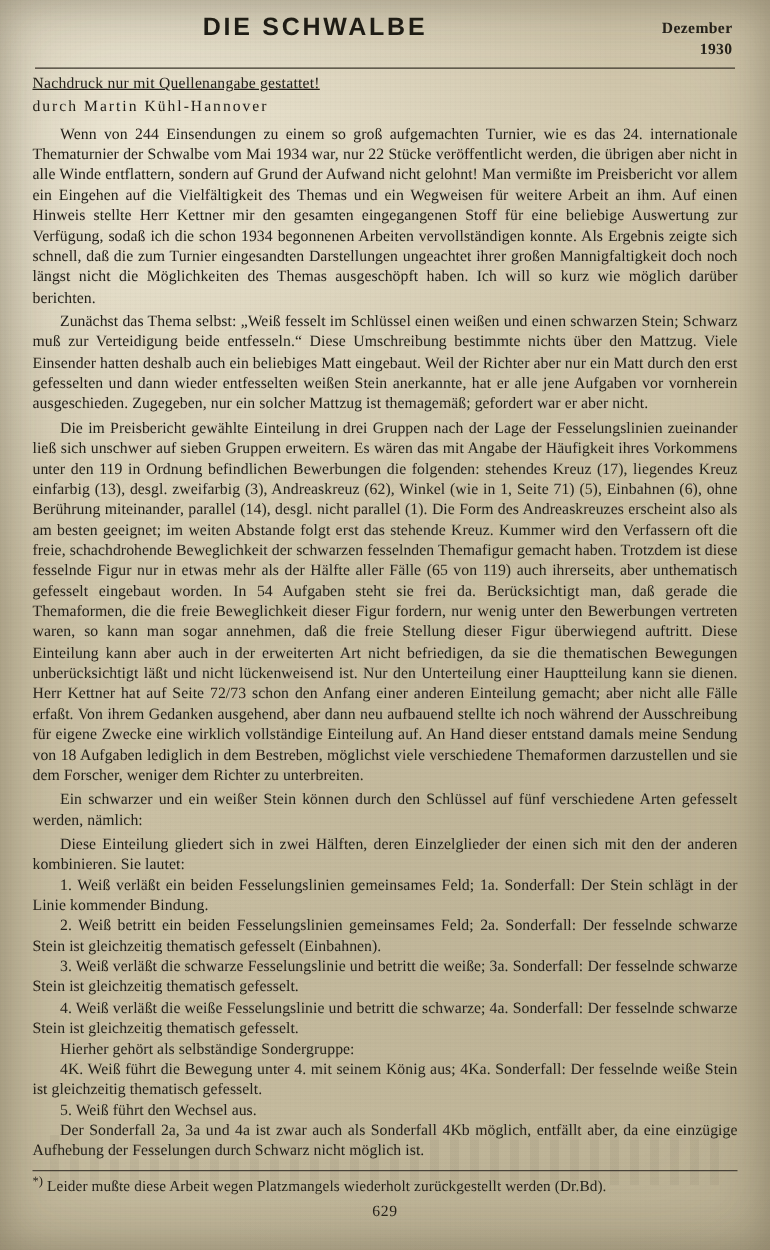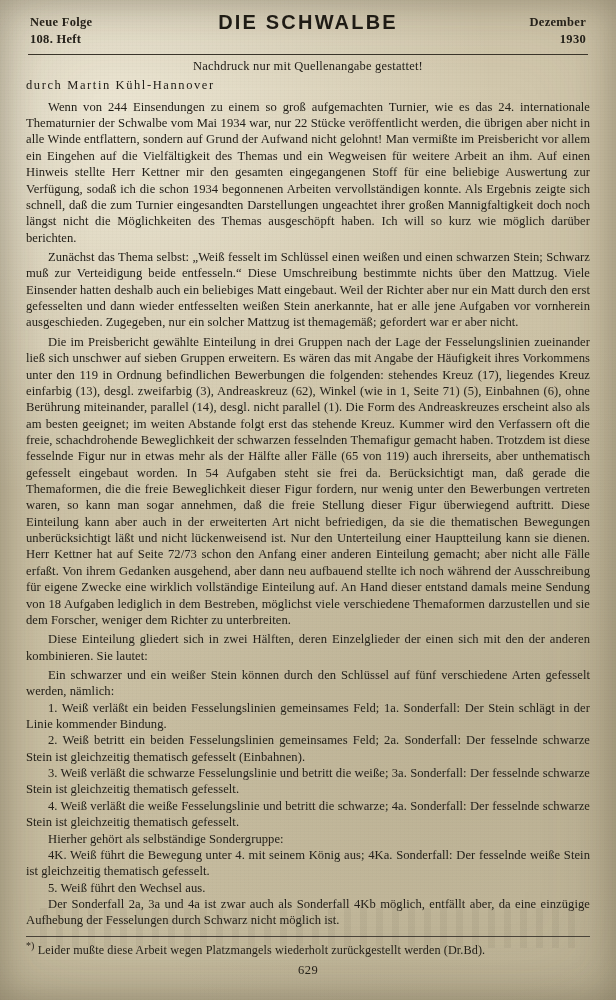--- a/index.html
+++ b/index.html
@@ -69,24 +69,24 @@
     line-height: 1;
     margin-top: -2px;
     color: #1c1a15;
   }
   .rule {
     border: none;
     border-top: 1.6px solid #3b362c;
     margin: 6px 2px 4px 2px;
   }
   .notice {
-    text-align: center;
     font-size: 12.5px;
     letter-spacing: 0.2px;
     margin: 2px 0 4px 0;
+    text-decoration: underline;
   }
 
   
   .article-title {
     text-align: center;
     font-family: "Liberation Sans", sans-serif;
     font-weight: bold;
     font-size: 22px;
     letter-spacing: 0.6px;
     color: #1d1a14;
@@ -148,43 +148,39 @@
       repeating-linear-gradient(90deg, rgba(40,35,25,0.5) 0px, rgba(40,35,25,0.5) 7px, rgba(0,0,0,0) 7px, rgba(0,0,0,0) 16px);
   }
 </style>
 </head>
 <body>
 
 <div class="page">
   <div class="content">
 
     <div class="masthead">
-      <div class="mast-left">
-        <div>Neue Folge</div>
-        <div>108. Heft</div>
-      </div>
       <div class="mast-title">DIE SCHWALBE</div>
       <div class="mast-right">
         <div>Dezember</div>
         <div>1930</div>
       </div>
     </div>
 
     <hr class="rule">
 
     <div class="notice">Nachdruck nur mit Quellenangabe gestattet!</div>
 
     <div class="article-byline">durch Martin Kühl-Hannover</div>
 
     <div class="body-text">
       <p class="indent">Wenn von 244 Einsendungen zu einem so groß aufgemachten Turnier, wie es das 24. internationale Thematurnier der Schwalbe vom Mai 1934 war, nur 22 Stücke veröffentlicht werden, die übrigen aber nicht in alle Winde entflattern, sondern auf Grund der Aufwand nicht gelohnt! Man vermißte im Preisbericht vor allem ein Eingehen auf die Vielfältigkeit des Themas und ein Wegweisen für weitere Arbeit an ihm. Auf einen Hinweis stellte Herr Kettner mir den gesamten eingegangenen Stoff für eine beliebige Auswertung zur Verfügung, sodaß ich die schon 1934 begonnenen Arbeiten vervollständigen konnte. Als Ergebnis zeigte sich schnell, daß die zum Turnier eingesandten Darstellungen ungeachtet ihrer großen Mannigfaltigkeit doch noch längst nicht die Möglichkeiten des Themas ausgeschöpft haben. Ich will so kurz wie möglich darüber berichten.</p>
       <p class="indent gap">Zunächst das Thema selbst: „Weiß fesselt im Schlüssel einen weißen und einen schwarzen Stein; Schwarz muß zur Verteidigung beide entfesseln.“ Diese Umschreibung bestimmte nichts über den Mattzug. Viele Einsender hatten deshalb auch ein beliebiges Matt eingebaut. Weil der Richter aber nur ein Matt durch den erst gefesselten und dann wieder entfesselten weißen Stein anerkannte, hat er alle jene Aufgaben vor vornherein ausgeschieden. Zugegeben, nur ein solcher Mattzug ist themagemäß; gefordert war er aber nicht.</p>
       <p class="indent gap">Die im Preisbericht gewählte Einteilung in drei Gruppen nach der Lage der Fesselungslinien zueinander ließ sich unschwer auf sieben Gruppen erweitern. Es wären das mit Angabe der Häufigkeit ihres Vorkommens unter den 119 in Ordnung befindlichen Bewerbungen die folgenden: stehendes Kreuz (17), liegendes Kreuz einfarbig (13), desgl. zweifarbig (3), Andreaskreuz (62), Winkel (wie in 1, Seite 71) (5), Einbahnen (6), ohne Berührung miteinander, parallel (14), desgl. nicht parallel (1). Die Form des Andreaskreuzes erscheint also als am besten geeignet; im weiten Abstande folgt erst das stehende Kreuz. Kummer wird den Verfassern oft die freie, schachdrohende Beweglichkeit der schwarzen fesselnden Themafigur gemacht haben. Trotzdem ist diese fesselnde Figur nur in etwas mehr als der Hälfte aller Fälle (65 von 119) auch ihrerseits, aber unthematisch gefesselt eingebaut worden. In 54 Aufgaben steht sie frei da. Berücksichtigt man, daß gerade die Themaformen, die die freie Beweglichkeit dieser Figur fordern, nur wenig unter den Bewerbungen vertreten waren, so kann man sogar annehmen, daß die freie Stellung dieser Figur überwiegend auftritt. Diese Einteilung kann aber auch in der erweiterten Art nicht befriedigen, da sie die thematischen Bewegungen unberücksichtigt läßt und nicht lückenweisend ist. Nur den Unterteilung einer Hauptteilung kann sie dienen. Herr Kettner hat auf Seite 72/73 schon den Anfang einer anderen Einteilung gemacht; aber nicht alle Fälle erfaßt. Von ihrem Gedanken ausgehend, aber dann neu aufbauend stellte ich noch während der Ausschreibung für eigene Zwecke eine wirklich vollständige Einteilung auf. An Hand dieser entstand damals meine Sendung von 18 Aufgaben lediglich in dem Bestreben, möglichst viele verschiedene Themaformen darzustellen und sie dem Forscher, weniger dem Richter zu unterbreiten.</p>
+      <p class="indent gap">Ein schwarzer und ein weißer Stein können durch den Schlüssel auf fünf verschiedene Arten gefesselt werden, nämlich:</p>
       <p class="indent gap">Diese Einteilung gliedert sich in zwei Hälften, deren Einzelglieder der einen sich mit den der anderen kombinieren. Sie lautet:</p>
-      <p class="indent gap">Ein schwarzer und ein weißer Stein können durch den Schlüssel auf fünf verschiedene Arten gefesselt werden, nämlich:</p>
 
       <p class="list-item">1. Weiß verläßt ein beiden Fesselungslinien gemeinsames Feld; 1a. Sonderfall: Der Stein schlägt in der Linie kommender Bindung.</p>
       <p class="list-item">2. Weiß betritt ein beiden Fesselungslinien gemeinsames Feld; 2a. Sonderfall: Der fesselnde schwarze Stein ist gleichzeitig thematisch gefesselt (Einbahnen).</p>
       <p class="list-item">3. Weiß verläßt die schwarze Fesselungslinie und betritt die weiße; 3a. Sonderfall: Der fesselnde schwarze Stein ist gleichzeitig thematisch gefesselt.</p>
       <p class="list-item">4. Weiß verläßt die weiße Fesselungslinie und betritt die schwarze; 4a. Sonderfall: Der fesselnde schwarze Stein ist gleichzeitig thematisch gefesselt.</p>
 
       <p class="list-item">Hierher gehört als selbständige Sondergruppe:</p>
       <p class="list-item">4K. Weiß führt die Bewegung unter 4. mit seinem König aus; 4Ka. Sonderfall: Der fesselnde weiße Stein ist gleichzeitig thematisch gefesselt.</p>
       <p class="list-item">5. Weiß führt den Wechsel aus.</p>
 

